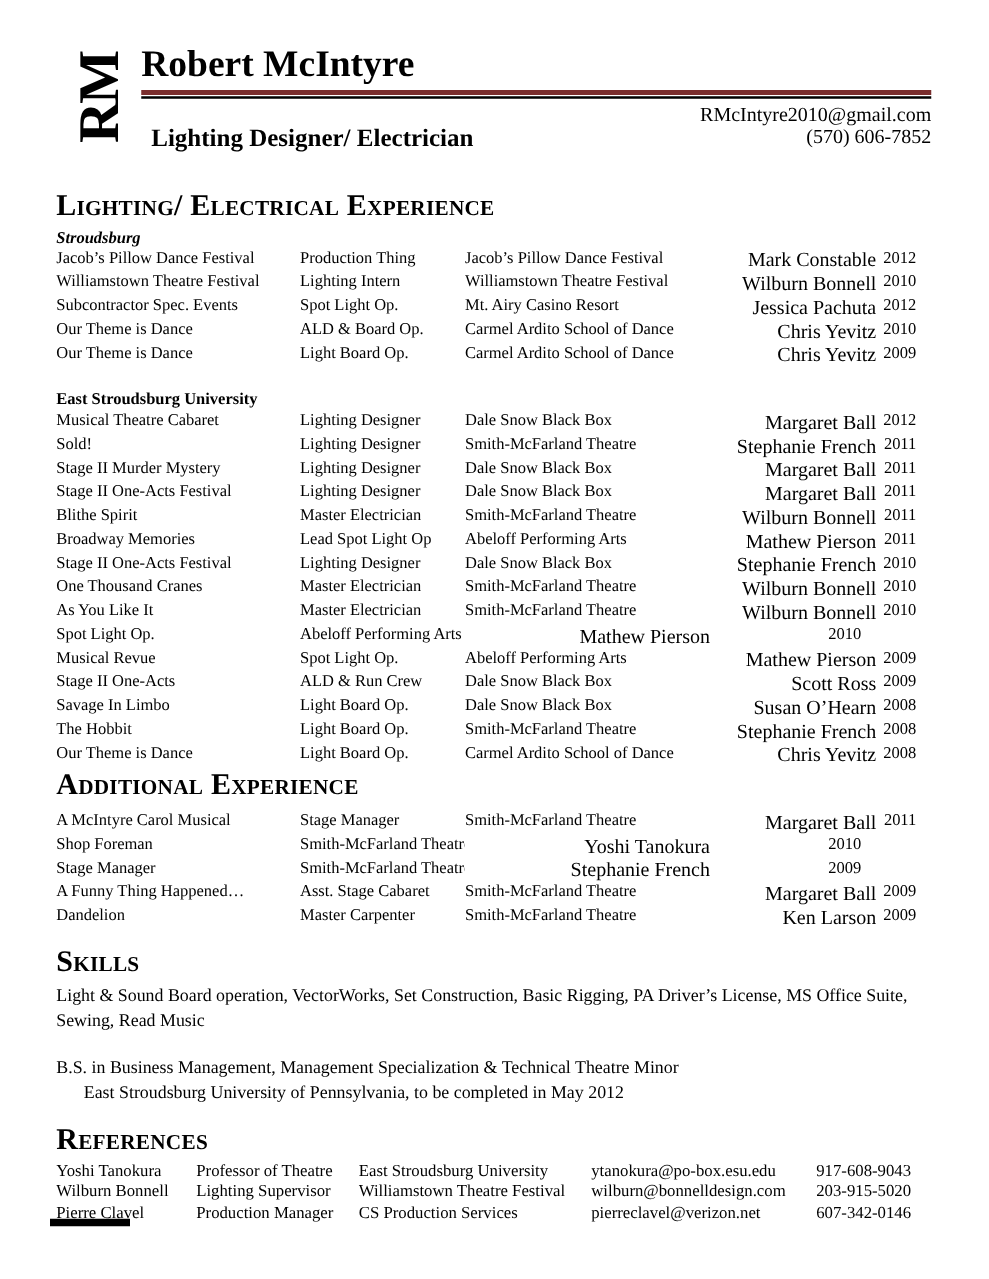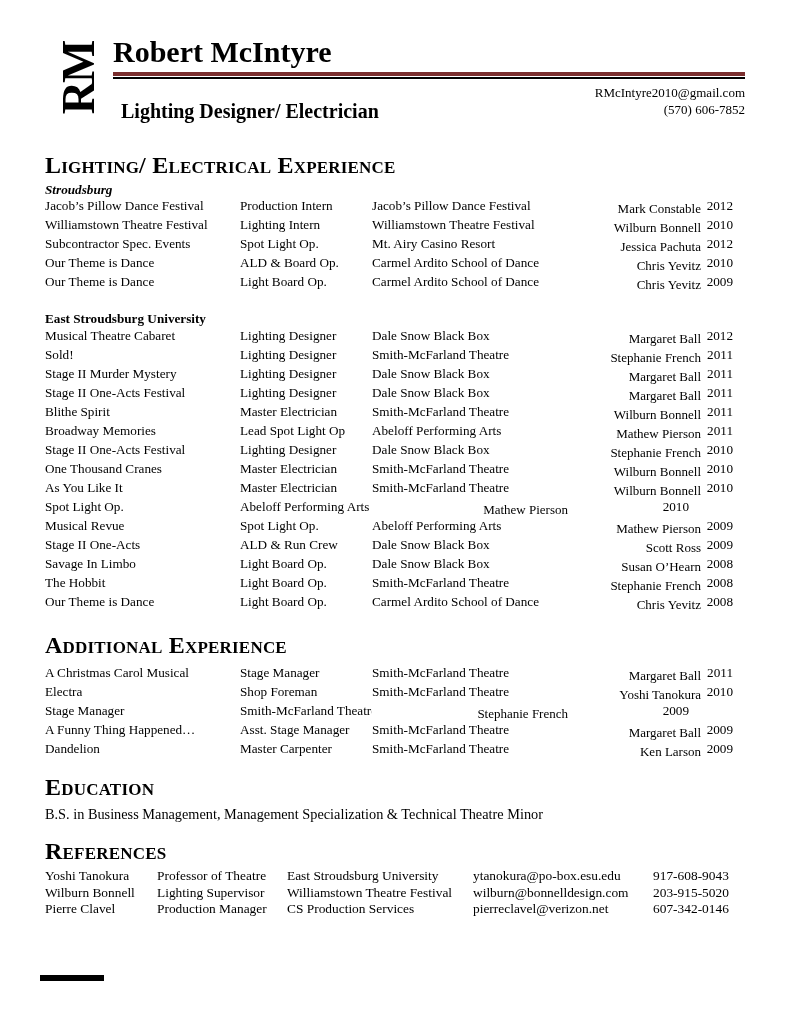--- a/index.html
+++ b/index.html
@@ -20,29 +20,29 @@
   .monogram span {
     display:block; transform:rotate(-90deg);
     font-size:46px; font-weight:bold; letter-spacing:-2px; line-height:1;
   }
   .header-main { flex:1; min-width:0; }
   h1.name { font-size:30px; line-height:36px; font-weight:bold; }
   .rule-thick { height:4px; background:#7a2e2e; margin-top:2px; }
   .rule-thin  { height:2px; background:#000; margin-top:1px; }
   .subhead { display:flex; justify-content:space-between; align-items:flex-start; margin-top:3px; }
   h2.jobtitle { font-size:20px; font-weight:bold; padding-left:8px; line-height:26px;margin-top:16px; }
-  .contact { text-align:right; font-size:13px; line-height:17px; margin-top:2px; }
+  .contact { text-align:right; font-size:16px; line-height:17px; margin-top:2px; }
 
   
   .section-heading {
     font-variant:small-caps; font-size:24px; line-height:23px;
     font-weight:bold; letter-spacing:0.2px; margin-bottom:5px;
   }
   .sec-additional, .sec-skills, .sec-education, .sec-references { margin-top:16px; }
-  .sec-additional { margin-top:21px; }
+  .sec-additional { margin-top:4px; }
   .sec-additional .section-heading { margin-bottom:8px; }
 
   .group-label { font-size:13.2px; line-height:16.3px; font-weight:bold; }
   .group-label.italic { font-style:italic; }
   .group2 { margin-top:18px; }
 
   .row {
     display:grid;
     grid-template-columns:195px 132px 196px 133px 1fr;
     font-size:13.2px; line-height:16.3px;
@@ -89,21 +89,21 @@
   </header>
 
   <section class="sec-experience">
     <h3 class="section-heading">Lighting/ Electrical Experience</h3>
 
     <div class="group-label italic">Stroudsburg</div>
     <div class="table">
 
         <div class="row">
           <span class="c show">Jacob’s Pillow Dance Festival</span>
-          <span class="c role">Production Intern</span>
+          <span class="c role">Production Thing</span>
           <span class="c venue">Jacob’s Pillow Dance Festival</span>
           <span class="c contact">Mark Constable</span>
           <span class="c year">2012</span>
         </div>
 
         <div class="row">
           <span class="c show">Williamstown Theatre Festival</span>
           <span class="c role">Lighting Intern</span>
           <span class="c venue">Williamstown Theatre Festival</span>
           <span class="c contact">Wilburn Bonnell</span>
@@ -257,64 +257,67 @@
           <span class="c year">2008</span>
         </div>
       </div>
   </section>
 
   <section class="sec-additional">
     <h3 class="section-heading">Additional Experience</h3>
     <div class="table">
 
         <div class="row">
-          <span class="c show">A Christmas Carol Musical</span>
+          <span class="c show">A McIntyre Carol Musical</span>
           <span class="c role">Stage Manager</span>
           <span class="c venue">Smith-McFarland Theatre</span>
           <span class="c contact">Margaret Ball</span>
           <span class="c year">2011</span>
         </div>
 
         <div class="row">
-          <span class="c show">Electra</span>
           <span class="c role">Shop Foreman</span>
           <span class="c venue">Smith-McFarland Theatre</span>
           <span class="c contact">Yoshi Tanokura</span>
           <span class="c year">2010</span>
         </div>
 
         <div class="row">
           <span class="c role">Stage Manager</span>
           <span class="c venue">Smith-McFarland Theatre</span>
           <span class="c contact">Stephanie French</span>
           <span class="c year">2009</span>
         </div>
 
         <div class="row">
           <span class="c show">A Funny Thing Happened…</span>
-          <span class="c role">Asst. Stage Manager</span>
+          <span class="c role">Asst. Stage Cabaret</span>
           <span class="c venue">Smith-McFarland Theatre</span>
           <span class="c contact">Margaret Ball</span>
           <span class="c year">2009</span>
         </div>
 
         <div class="row">
           <span class="c show">Dandelion</span>
           <span class="c role">Master Carpenter</span>
           <span class="c venue">Smith-McFarland Theatre</span>
           <span class="c contact">Ken Larson</span>
           <span class="c year">2009</span>
         </div>
       </div>
   </section>
 
+  <section class="sec-skills">
+    <h3 class="section-heading">Skills</h3>
+    <p class="body-text">Light &amp; Sound Board operation, VectorWorks, Set Construction, Basic Rigging, PA Driver’s License, MS Office Suite, Sewing, Read Music</p>
+  </section>
 
   <section class="sec-education">
-    <h3 class="section-heading">Education</h3>
     <p class="body-text">B.S. in Business Management, Management Specialization &amp; Technical Theatre Minor</p>
+    <p class="body-text edu-line2">East Stroudsburg University of Pennsylvania, to be completed in May 2012</p>
   </section>
 
   <section class="sec-references">
     <h3 class="section-heading">References</h3>
     <div class="table">
 
         <div class="ref-row">
           <span class="c name">Yoshi Tanokura</span>
           <span class="c title">Professor of Theatre</span>
           <span class="c org">East Stroudsburg University</span>

